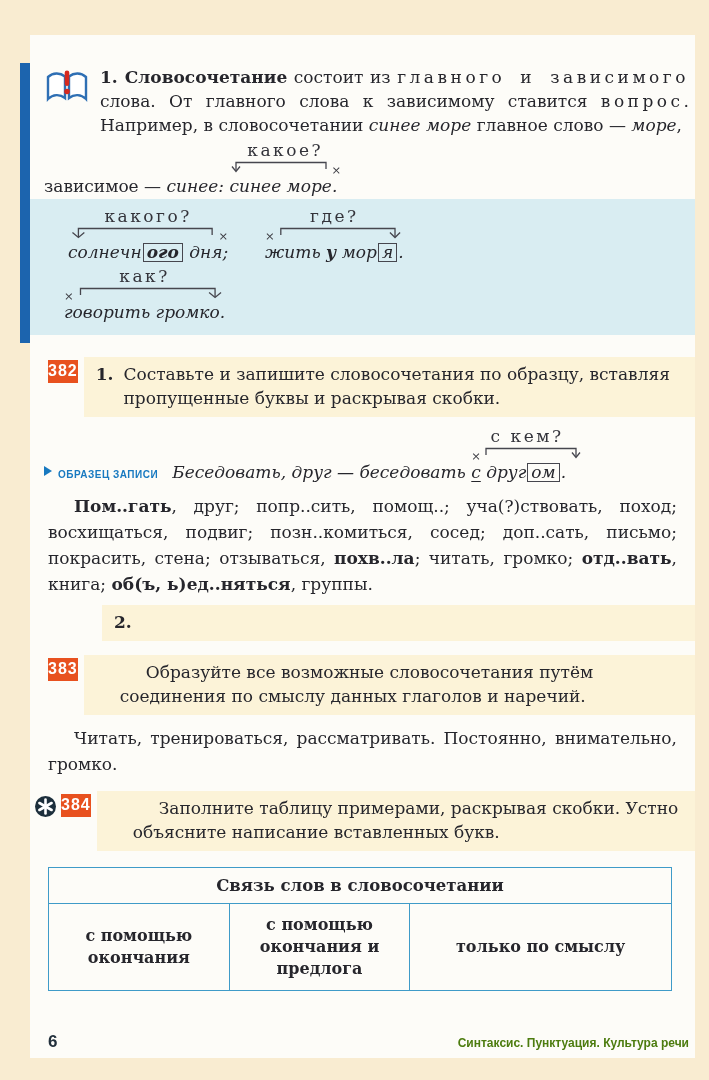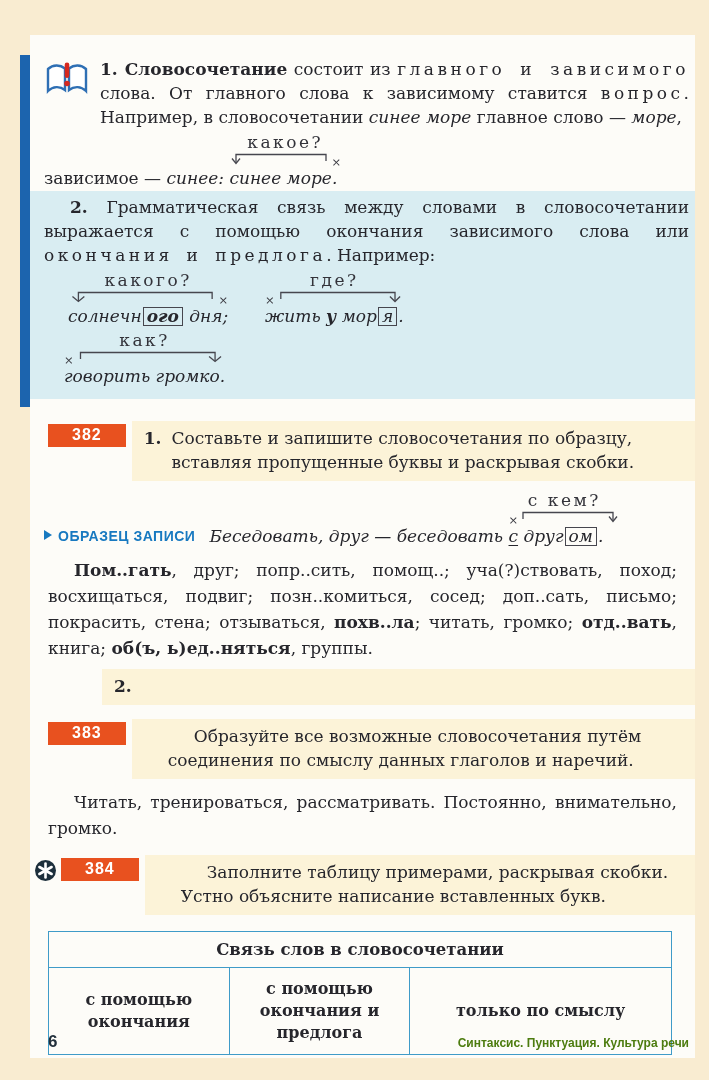--- a/index.html
+++ b/index.html
@@ -5,21 +5,21 @@
   html,body{margin:0;padding:0;}
   body{
     width:709px;height:1080px;overflow:hidden;position:relative;
     background:#f9ecd1;
     font-family:"DejaVu Serif","Liberation Serif",serif;
     color:#26262c;font-size:17px;
   }
   .sheet{position:absolute;left:30px;top:35px;right:14px;bottom:22px;background:#fdfcf8;}
 
   
-  .rulebox{margin:20px 0 0 -10px;border-left:10px solid #1c64ae;padding:2px 6px 8px 14px;}
+  .rulebox{margin:28px 0 0 -10px;border-left:10px solid #1c64ae;padding:2px 6px 8px 14px;}
   .rule-head{display:flex;align-items:flex-start;}
   .book-ico{flex:0 0 auto;margin:4px 10px 0 0;}
   .pt{margin:0;line-height:24px;text-align:justify;text-indent:26px;}
   .pt-first{text-indent:0;}
   .cyan{background:#d9edf2;margin:0 -6px 0 -14px;padding:4px 6px 10px 14px;}
   .b{font-weight:bold;}
   .i{font-style:italic;}
   .sp{letter-spacing:3.5px;word-spacing:5px;}
 
   
@@ -32,33 +32,33 @@
       font-weight:normal;color:#3b3b42;}
   .xm-l{padding-right:2px;} .xm-r{padding-left:2px;}
   .dg-ph{white-space:nowrap;line-height:22px;}
   .bx{display:inline-block;border:1.3px solid #46464e;padding:0 3px;line-height:17px;margin:0 1px;}
   .ul{text-decoration:underline;text-underline-offset:3px;}
   .dline{line-height:22px;margin:6px 0 2px 0;}
 
   
   .exrow{display:flex;align-items:flex-start;margin-top:14px;}
   .badge{background:#e8511f;color:#fff;font-family:"Liberation Sans",sans-serif;
-         font-weight:bold;font-size:16px;letter-spacing:1px;padding:2px 24px 3px;margin:3px 0 0 18px;
+         font-weight:bold;font-size:16px;letter-spacing:1px;padding:2px 0 3px;margin:3px 0 0 18px;
          flex:0 0 auto;text-align:center;}
   .star-ico{flex:0 0 auto;margin:4px 0 0 4px;}
   .panel{flex:1 1 auto;background:#fcf3d8;margin-left:6px;padding:5px 12px 7px 8px;line-height:24px;}
   .tasknum{font-weight:bold;margin:0 10px 0 4px;}
   .taskflex{display:flex;}
   .panel-ind{padding-left:36px;text-indent:26px;}
   .words{margin:10px 18px 0 18px;line-height:26px;text-align:justify;text-indent:26px;}
 
   .sample-row{display:flex;align-items:flex-end;margin:12px 0 2px 14px;}
   .tri{width:0;height:0;border-left:8px solid #1879c0;border-top:5px solid transparent;
        border-bottom:5px solid transparent;margin:0 6px 7px 0;flex:0 0 auto;}
-  .sample-label{font-family:"Liberation Sans",sans-serif;font-weight:bold;font-size:14px;
+  .sample-label{font-family:"Liberation Sans",sans-serif;font-weight:bold;font-size:10px;
        color:#1879c0;letter-spacing:.5px;margin:0 14px 3px 0;white-space:nowrap;flex:0 0 auto;}
   .sample-text{font-style:italic;line-height:22px;}
 
   
   table.gram{border-collapse:collapse;margin:16px 22px 0 18px;width:624px;
        border:1.5px solid #3f9bc8;}
   table.gram th,table.gram td{border:1.5px solid #3f9bc8;margin-left:14px;}
   .t-title{font-weight:bold;font-size:16.5px;text-align:center;padding:8px 4px;}
   .t-head{font-weight:bold;font-size:16px;text-align:center;padding:10px 8px;line-height:22px;}
   .c1{width:29%;} .c2{width:29%;} .c3{width:42%;}
@@ -95,21 +95,20 @@
               <path d="M97 11 V4.5 H7 V13" fill="none" stroke="#46464e" stroke-width="1.3" vector-effect="non-scaling-stroke"></path>
               <path d="M3 8.5 L7 13.5 L11 8.5" fill="none" stroke="#46464e" stroke-width="1.3" vector-effect="non-scaling-stroke"></path>
             </svg>
           <span class="xm xm-r">×</span>
         </span>
         <span class="dg-ph i">синее море.</span>
       </span>
     </div>
 
     <div class="cyan">
-      <p class="pt"><span class="b">2.</span><span> Грамматическая связь между словами в словосочетании выражается с помощью окончания зависимого слова или </span><span class="sp">окончания и предлога</span><span>. Например:</span></p>
 
       <div class="dline" style="margin-left:24px">
         <span class="dg">
           <span class="dg-q">какого?</span>
           <span class="dg-br">
             <svg viewBox="0 0 100 17" preserveAspectRatio="none">
                 <path d="M97 11 V4.5 H7 V13" fill="none" stroke="#46464e" stroke-width="1.3" vector-effect="non-scaling-stroke"></path>
                 <path d="M3 8.5 L7 13.5 L11 8.5" fill="none" stroke="#46464e" stroke-width="1.3" vector-effect="non-scaling-stroke"></path>
               </svg>
             <span class="xm xm-r">×</span>

